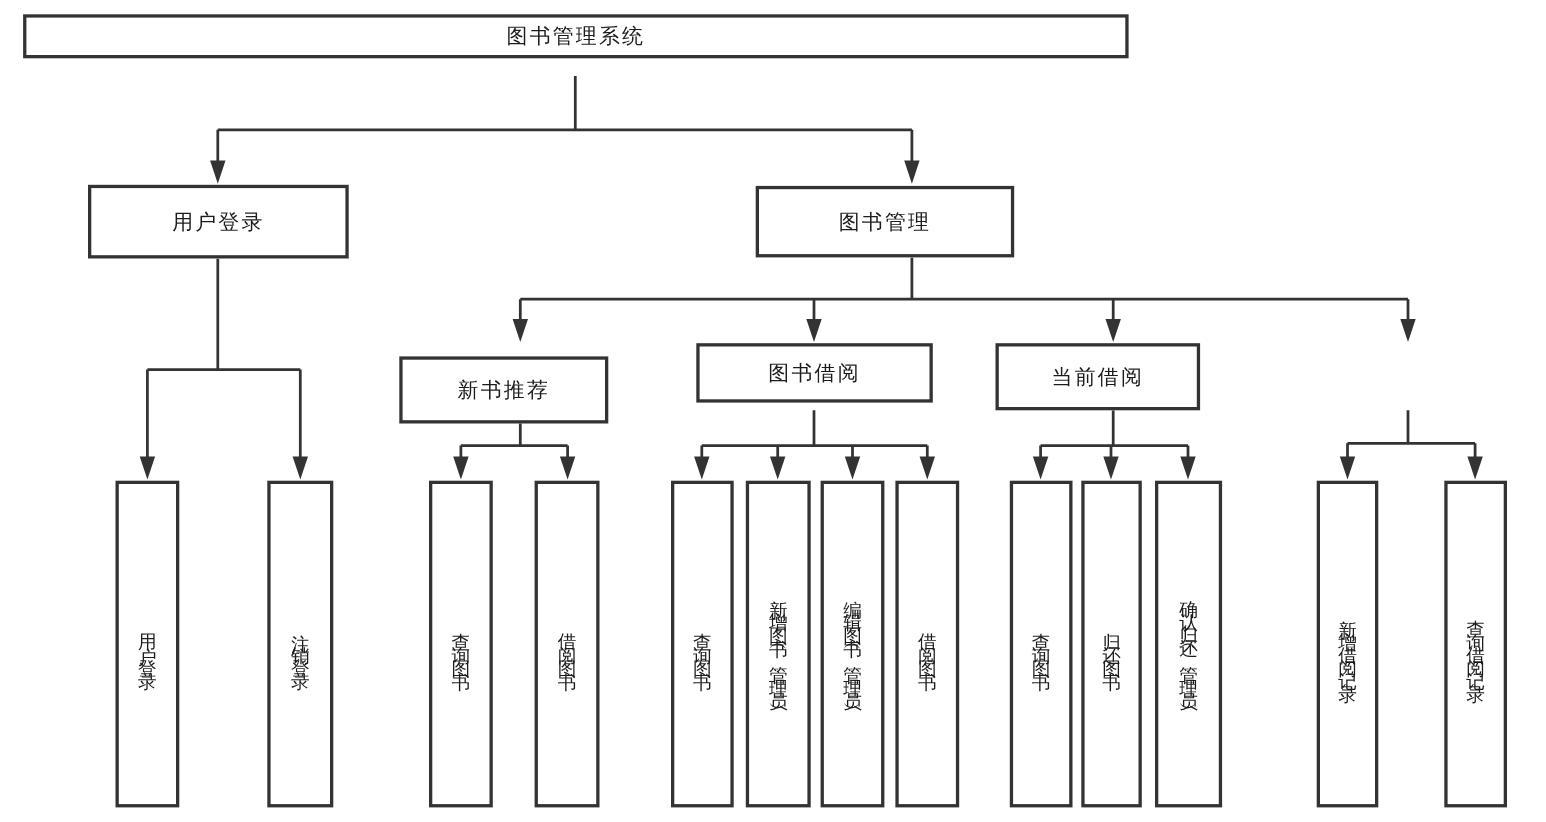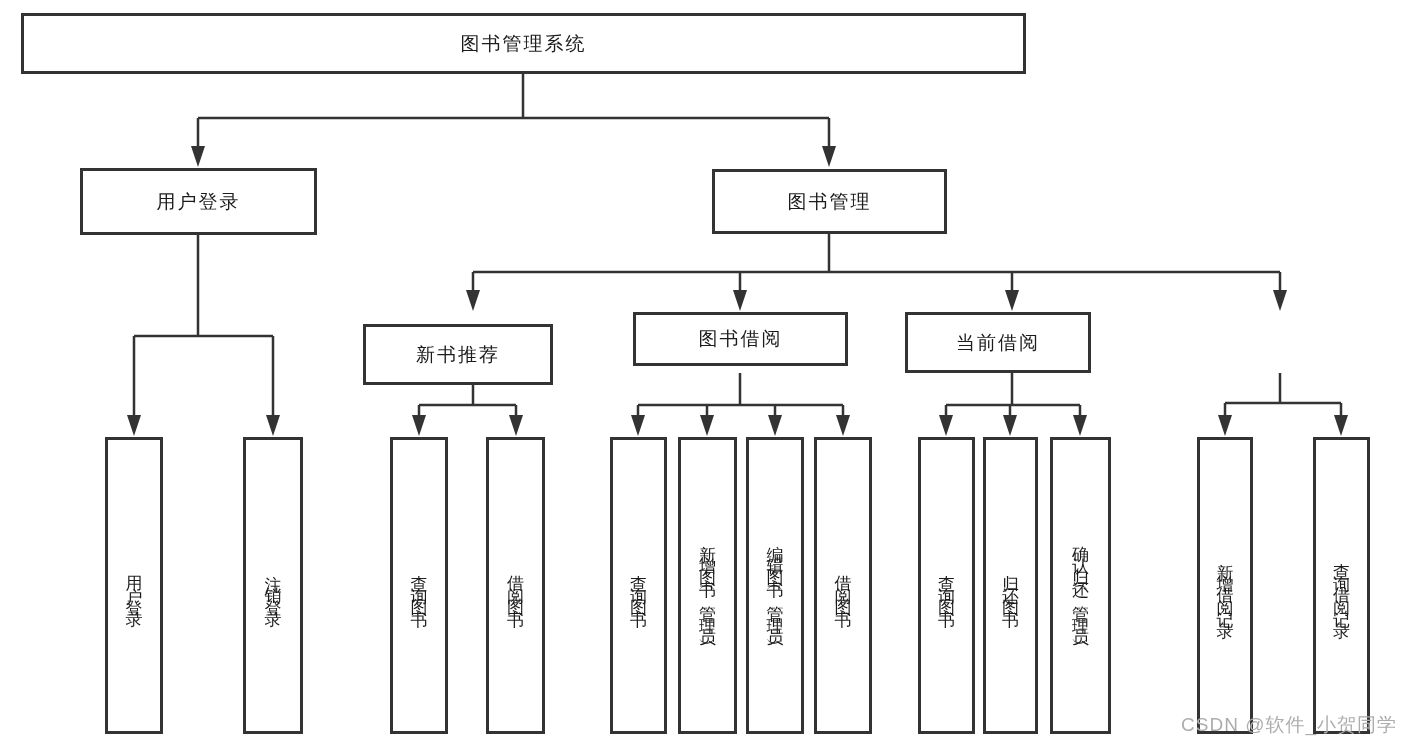--- a/index.html
+++ b/index.html
@@ -81,28 +81,28 @@
       <polygon points="768,415 782,415 775,436"></polygon>
       <polygon points="836,415 850,415 843,436"></polygon>
       <polygon points="939,415 953,415 946,436"></polygon>
       <polygon points="1003,415 1017,415 1010,436"></polygon>
       <polygon points="1073,415 1087,415 1080,436"></polygon>
       <polygon points="1218,415 1232,415 1225,436"></polygon>
       <polygon points="1334,415 1348,415 1341,436"></polygon>
     </g>
   </svg>
 
-  <div class="node hnode" style="left:21px;top:13px;width:1005px;height:61px">
+  <div class="node hnode" style="left:21px;top:13px;width:1005px;height:40px">
     <span class="lbl">图书管理系统</span>
   </div>
 
   <div class="node hnode" style="left:80px;top:168px;width:237px;height:67px">
     <span class="lbl">用户登录</span>
   </div>
-  <div class="node hnode" style="left:712px;top:169px;width:235px;height:65px">
+  <div class="node hnode" style="left:687px;top:169px;width:235px;height:65px">
     <span class="lbl">图书管理</span>
   </div>
 
   <div class="node hnode" style="left:363px;top:324px;width:190px;height:61px">
     <span class="lbl">新书推荐</span>
   </div>
   <div class="node hnode" style="left:633px;top:312px;width:215px;height:54px">
     <span class="lbl">图书借阅</span>
   </div>
   <div class="node hnode" style="left:905px;top:312px;width:186px;height:61px">
@@ -146,15 +146,14 @@
     <span class="lbl">确认归还（管理员）</span>
   </div>
 
   <div class="node vnode" style="left:1197px;top:437px;width:56px;height:297px">
     <span class="lbl">新增借阅记录</span>
   </div>
   <div class="node vnode" style="left:1313px;top:437px;width:57px;height:297px">
     <span class="lbl">查询借阅记录</span>
   </div>
 
-  <div class="watermark">CSDN @软件_小贺同学</div>
 
 </div>
 
 </body></html>

